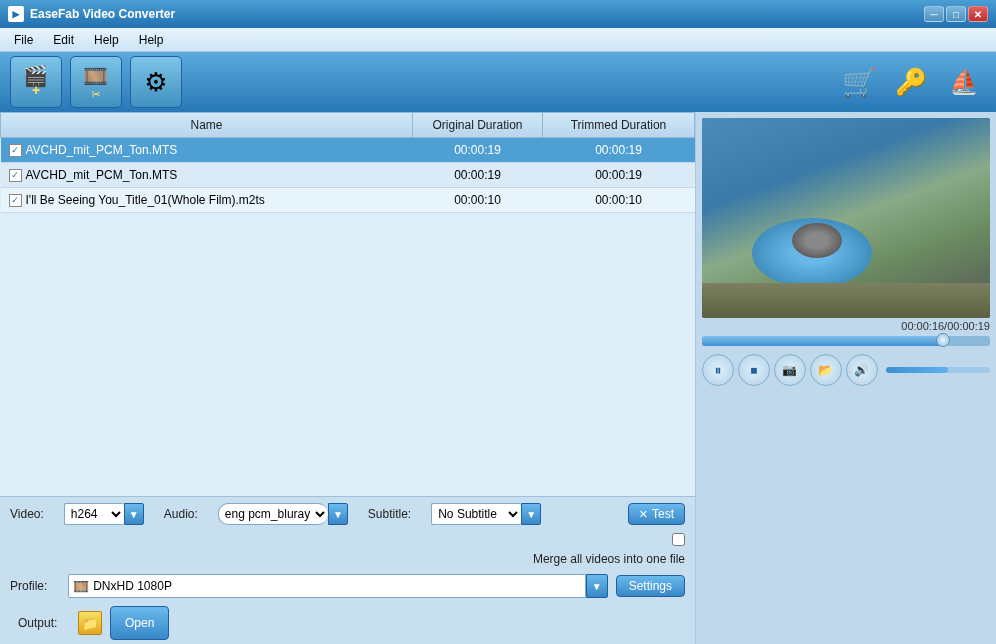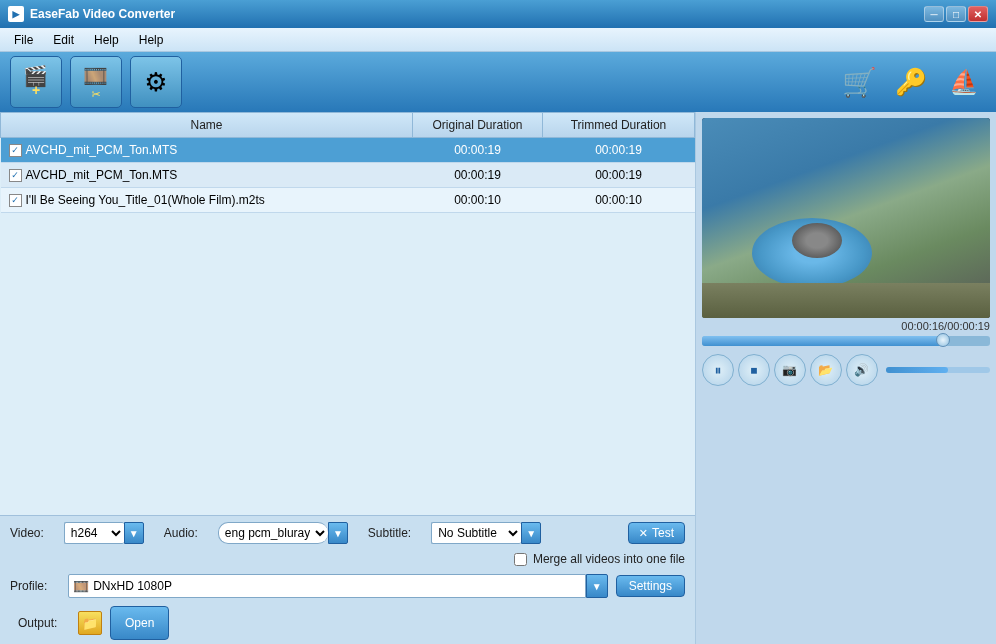--- a/index.html
+++ b/index.html
@@ -186,20 +186,21 @@
       display: flex; align-items: center; gap: 4px;
       margin-left: auto;
     }
 
     #merge-row {
       display: flex;
       align-items: flex-end;
       padding: 2px 10px 4px;
       gap: 6px;
       justify-content: flex-end;
+      flex-direction: column;
     }
 
     #profile-row {
       display: flex;
       align-items: center;
       padding: 4px 10px;
       gap: 8px;
     }
     #output-row {
       display: flex;

